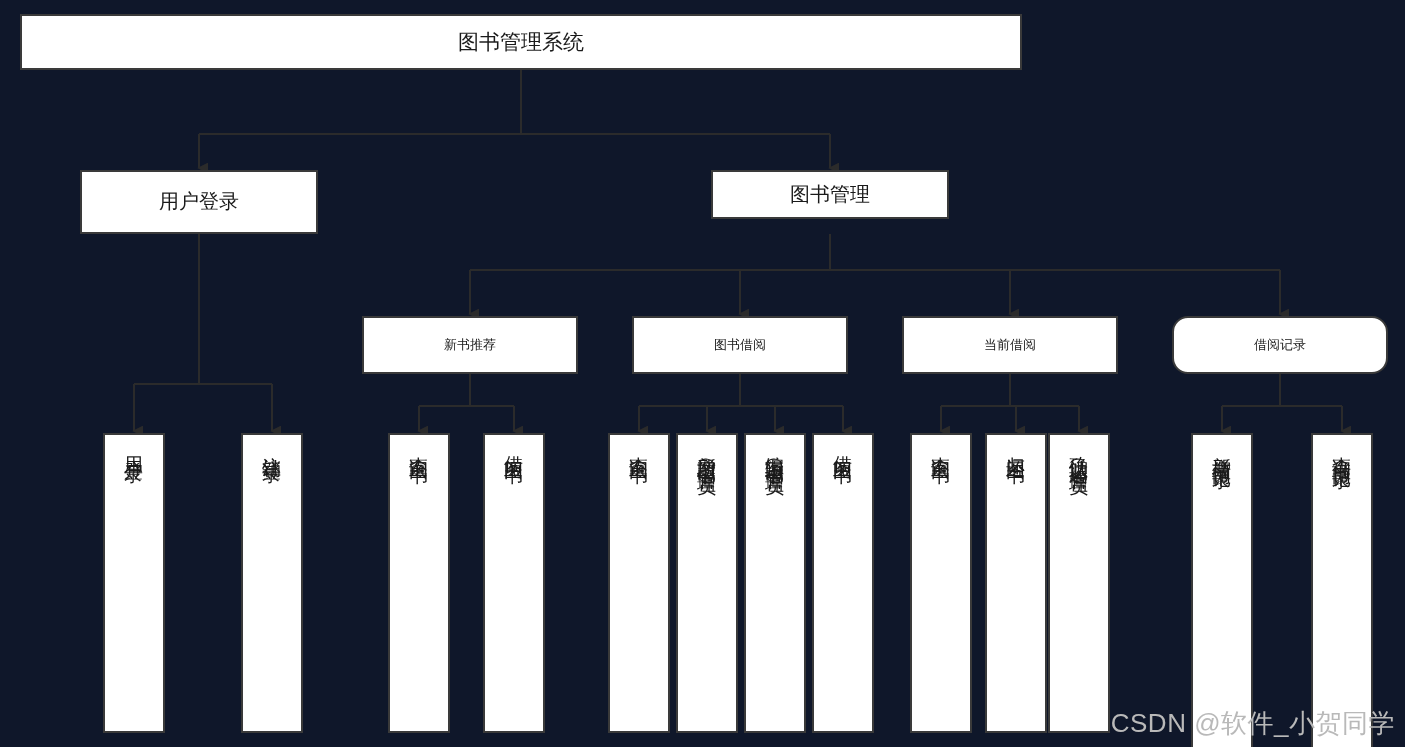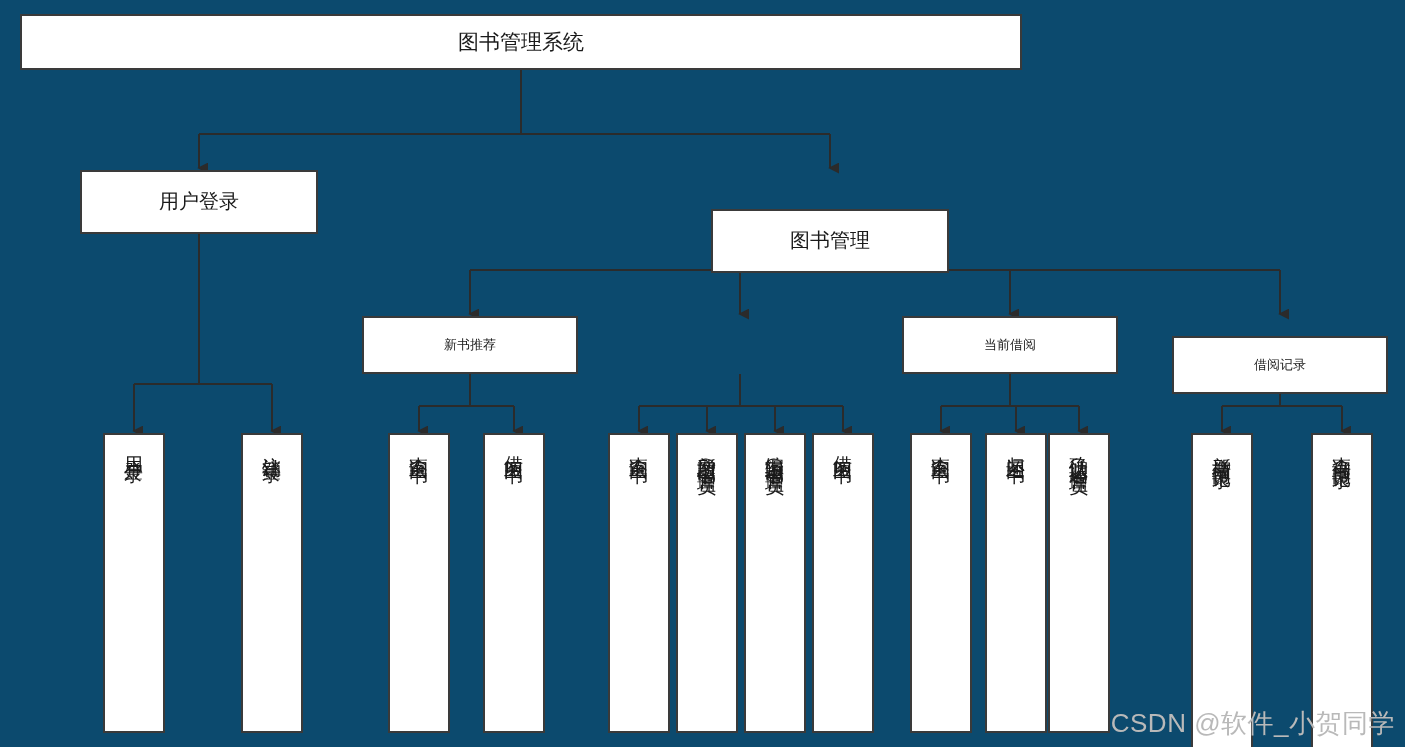--- a/index.html
+++ b/index.html
@@ -5,21 +5,21 @@
 <style>
   html,body{margin:0;padding:0;background:#ffffff;}
   body{
     font-family:"Liberation Sans","DejaVu Sans",sans-serif;
     -webkit-font-smoothing:antialiased;
   }
   #canvas{
     position:relative;
     width:1405px;
     height:747px;
-    background:#0c4a6e;
+    background:#0f172a;
     overflow:hidden;
   }
   
   .node{
     position:absolute;
     box-sizing:border-box;
     border:2px solid #3a3a3a;
     background:#ffffff;
     display:flex;
     align-items:center;
@@ -111,31 +111,34 @@
       </g>
   </svg>
 
   <div class="node root" id="n-root" style="left: 20px; top: 14px; width: 1002px; height: 56px;">
     <span>图书管理系统</span>
   </div>
 
   <div class="node lvl2" id="n-l2-0" style="left: 80px; top: 170px; width: 238px; height: 64px;">
     <span>用户登录</span>
   </div>
-  <div class="node lvl2" id="n-l2-1" style="left: 711px; top: 170px; width: 238px; height: 64px; margin-top: 39px;">
+  <div class="node lvl2" id="n-l2-1" style="left: 711px; top: 170px; width: 238px; height: 49px;">
     <span>图书管理</span>
   </div>
 
   <div class="node lvl3" id="n-l3-0" style="left: 362px; top: 316px; width: 216px; height: 58px;">
     <span>新书推荐</span>
   </div>
+  <div class="node lvl3" id="n-l3-1" style="left: 632px; top: 316px; width: 216px; height: 58px;">
+    <span>图书借阅</span>
+  </div>
   <div class="node lvl3" id="n-l3-2" style="left: 902px; top: 316px; width: 216px; height: 58px;">
     <span>当前借阅</span>
   </div>
-  <div class="node lvl3" id="n-l3-3" style="left: 1172px; top: 336px; width: 216px; height: 58px;">
+  <div class="node lvl3" id="n-l3-3" style="left: 1172px; top: 316px; width: 216px; height: 58px; border-radius: 16px;">
     <span>借阅记录</span>
   </div>
 
   <div class="node leaf" id="n-lf-0" style="left: 103px; top: 433px; width: 62px; height: 300px;">
     <span class="vtext">用户登录</span>
   </div>
   <div class="node leaf" id="n-lf-1" style="left: 241px; top: 433px; width: 62px; height: 300px;">
     <span class="vtext">注销登录</span>
   </div>
   <div class="node leaf" id="n-lf-2" style="left: 388px; top: 433px; width: 62px; height: 300px;">

